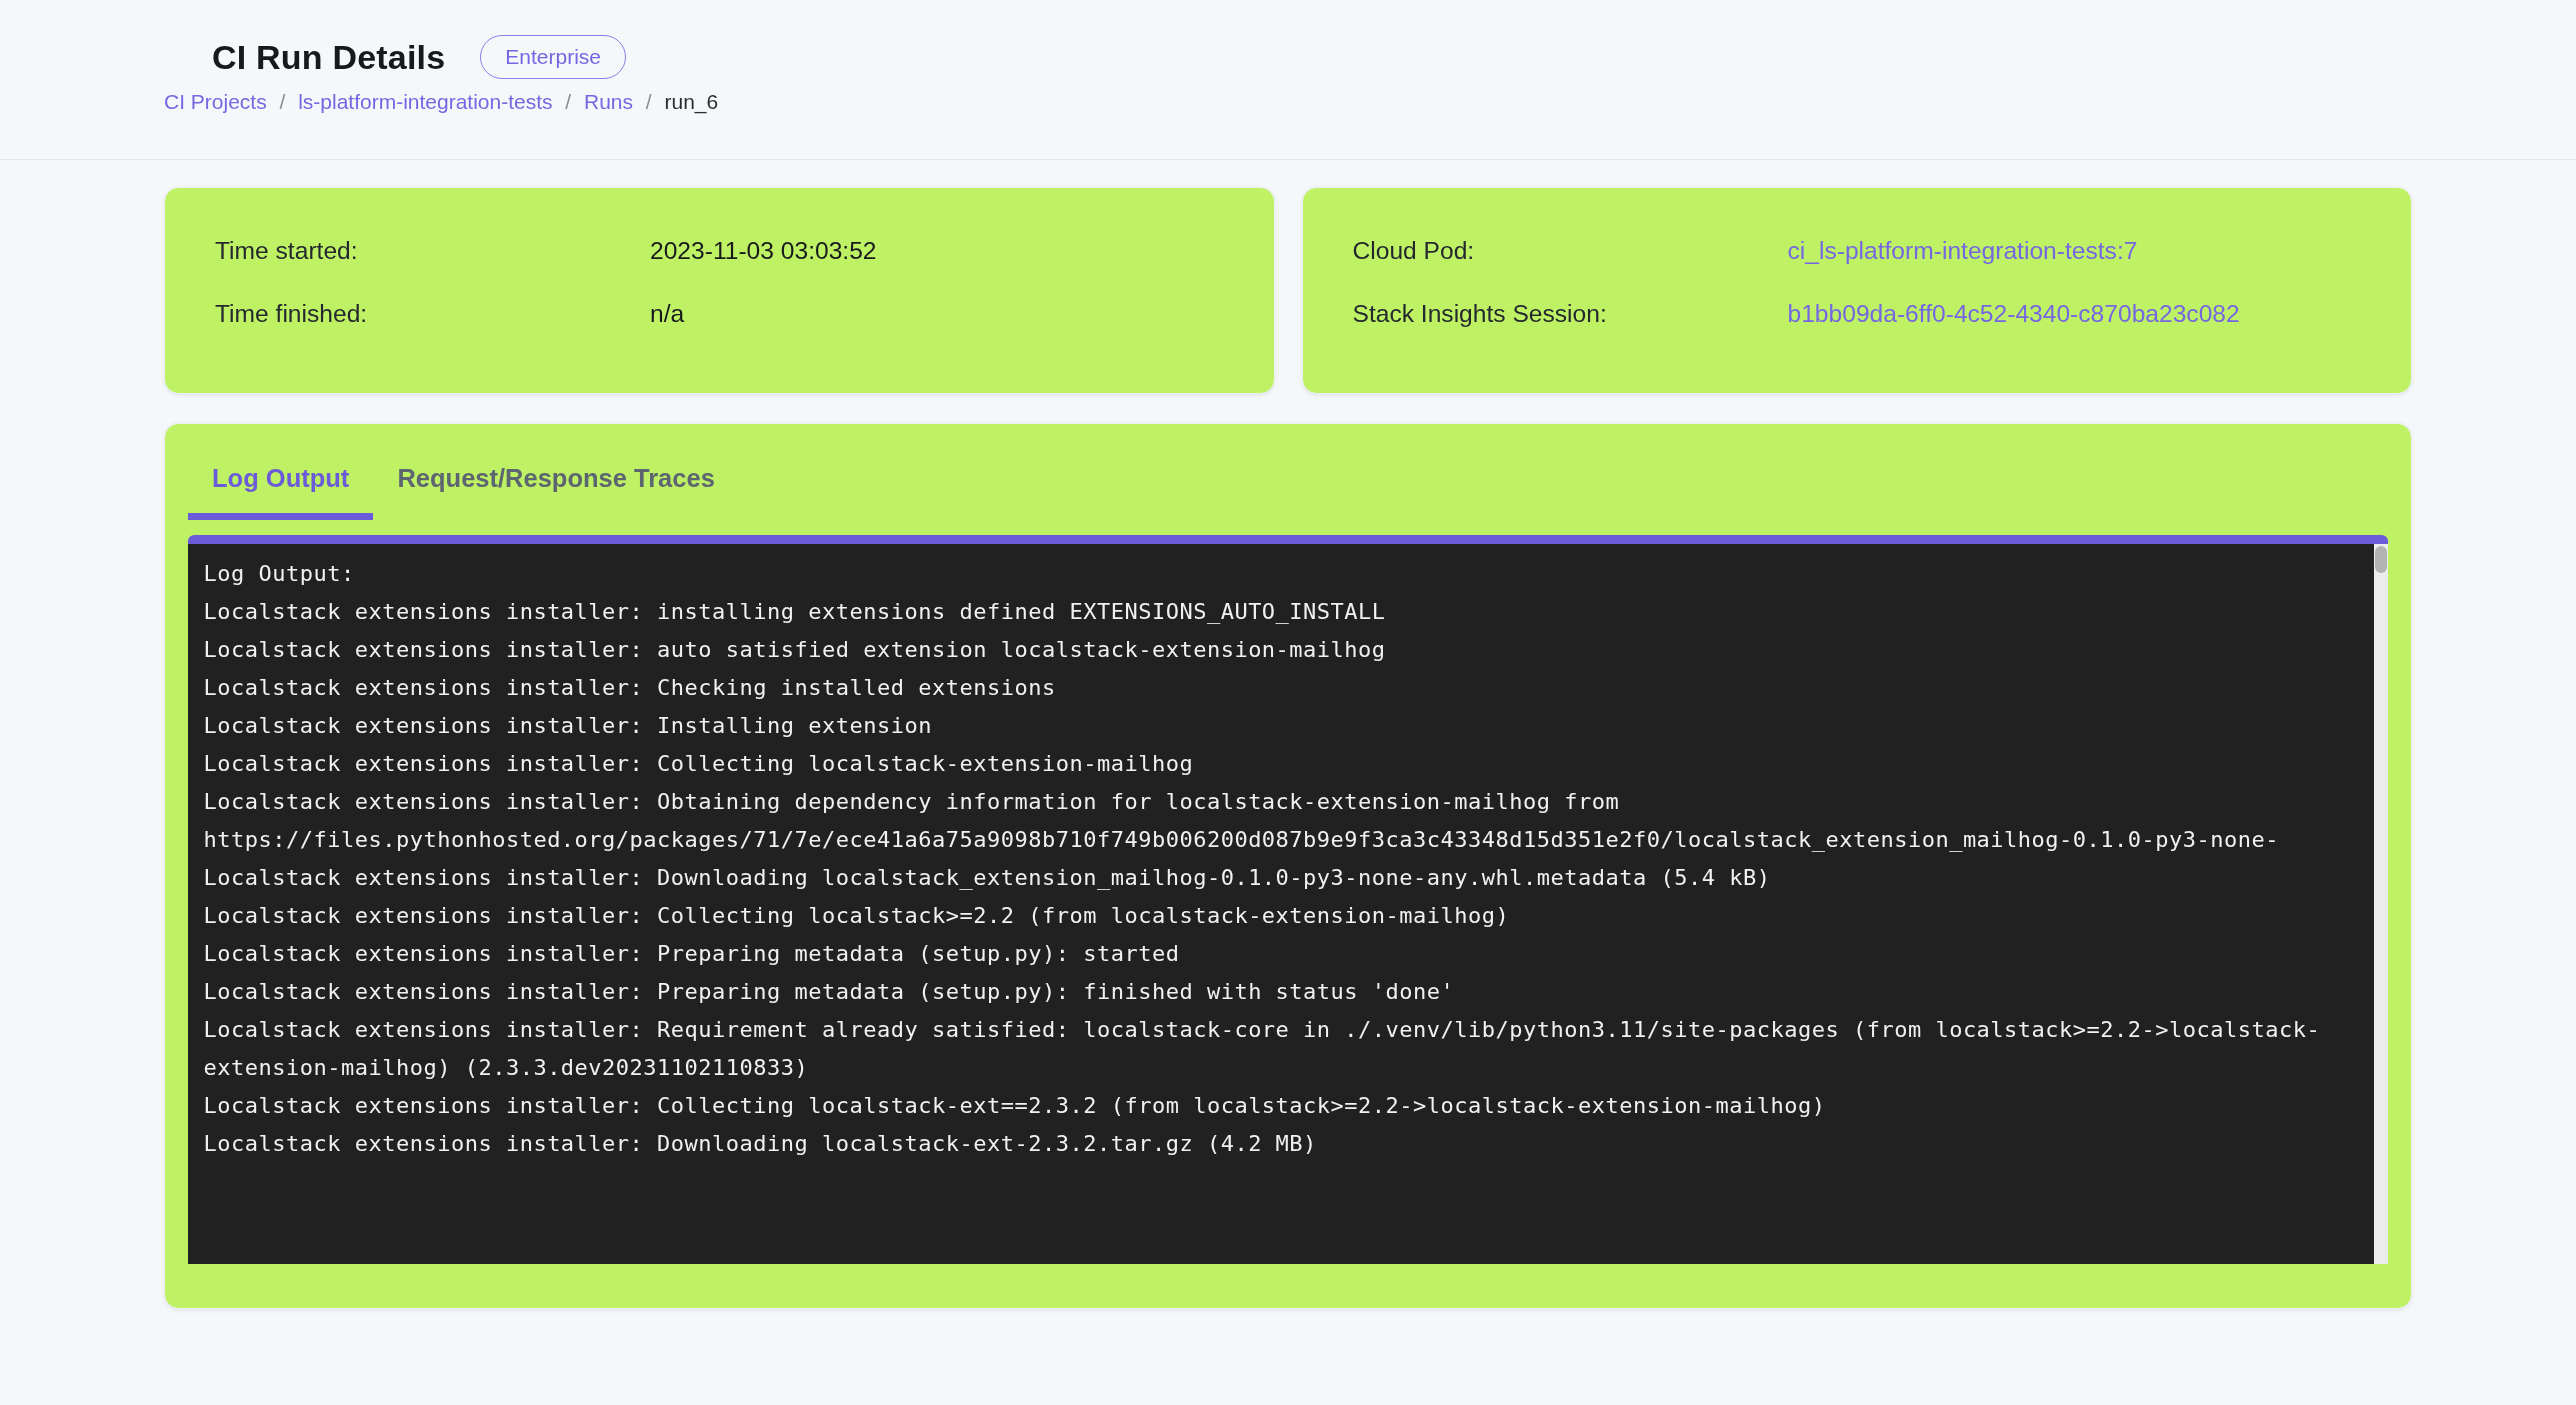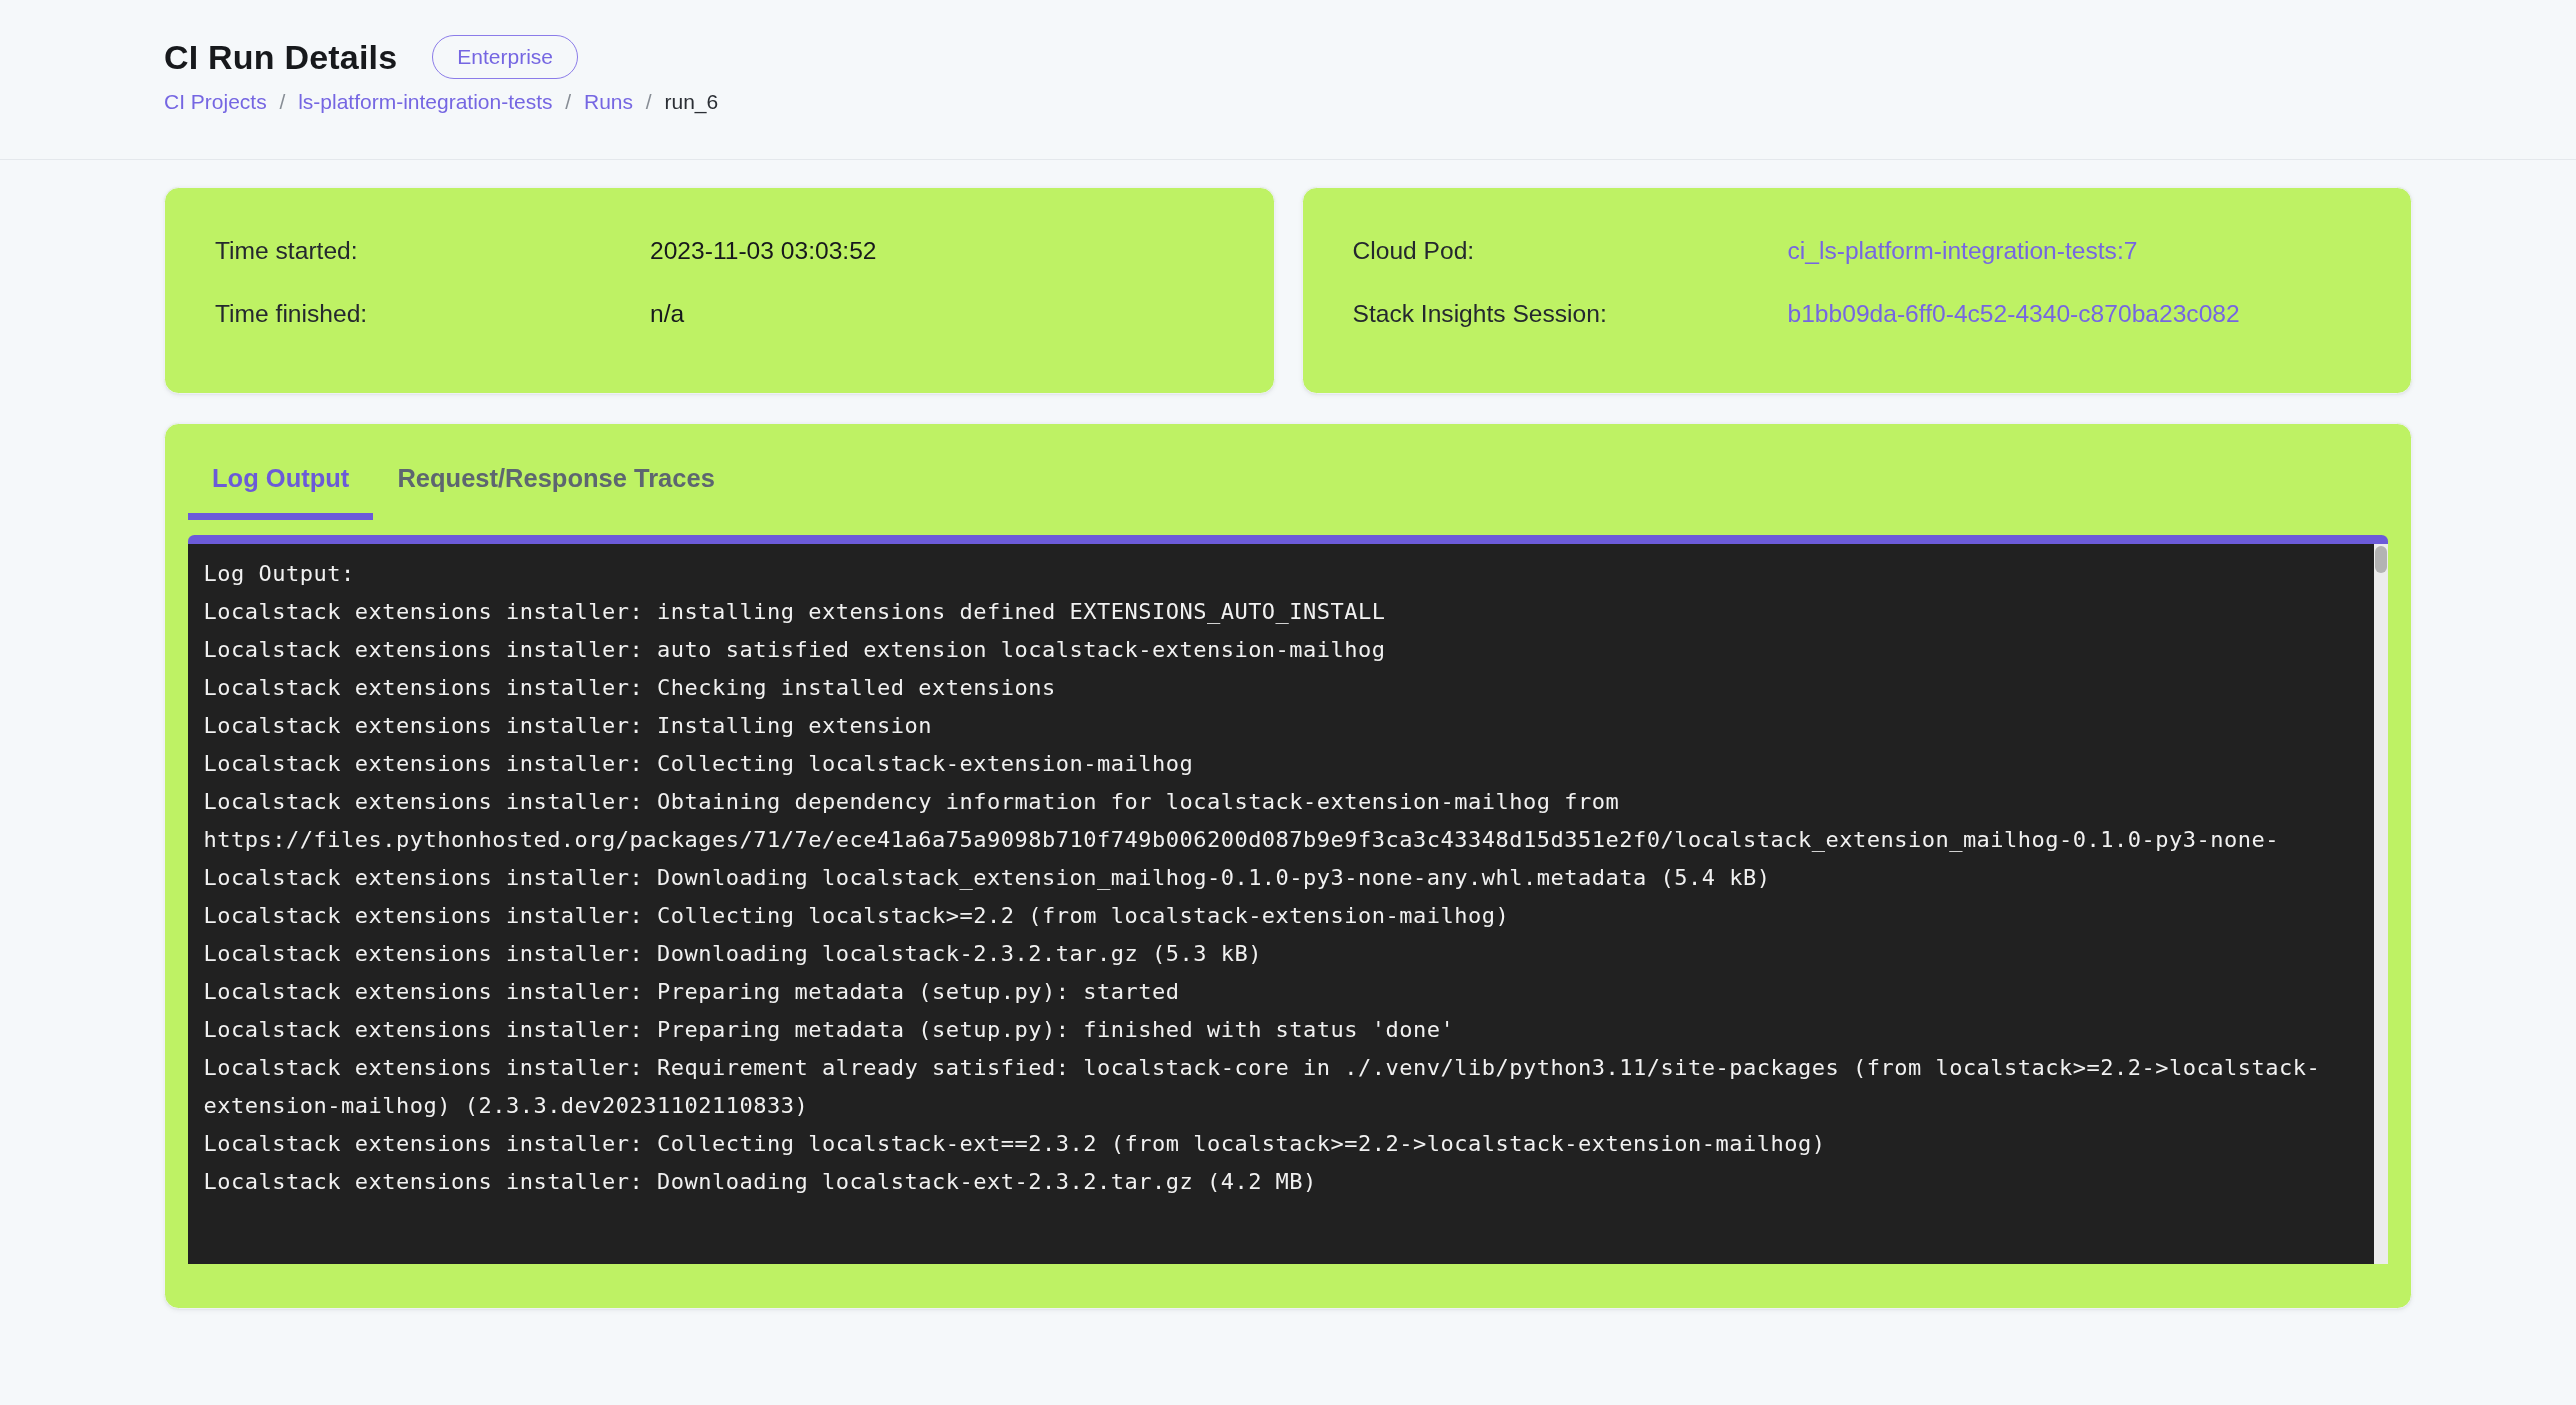--- a/index.html
+++ b/index.html
@@ -17,20 +17,21 @@
     padding: 35px 164px 0 164px;
     border-bottom: 0.9px solid #E4E8EC;
     background: #F5F8FA;
   }
   .title-row { display: flex; align-items: center; gap: 35px; }
   .page-title {
     font-size: 34px;
     font-weight: 600;
     letter-spacing: 0.2px;
     color: #17191C;
+    margin-left: 48px;
   }
   .badge {
     display: inline-flex;
     align-items: center;
     height: 44px;
     padding: 0 24px;
     border: 1.8px solid #8B7CE9;
     border-radius: 911px;
     color: #7566E2;
     font-size: 21px;
@@ -194,21 +195,20 @@
           <div class="log-line">Log Output:</div>
           <div class="log-line">Localstack extensions installer: installing extensions defined EXTENSIONS_AUTO_INSTALL</div>
           <div class="log-line">Localstack extensions installer: auto satisfied extension localstack-extension-mailhog</div>
           <div class="log-line">Localstack extensions installer: Checking installed extensions</div>
           <div class="log-line">Localstack extensions installer: Installing extension</div>
           <div class="log-line">Localstack extensions installer: Collecting localstack-extension-mailhog</div>
           <div class="log-line">Localstack extensions installer: Obtaining dependency information for localstack-extension-mailhog from</div>
           <div class="log-line">https://files.pythonhosted.org/packages/71/7e/ece41a6a75a9098b710f749b006200d087b9e9f3ca3c43348d15d351e2f0/localstack_extension_mailhog-0.1.0-py3-none-</div>
           <div class="log-line">Localstack extensions installer: Downloading localstack_extension_mailhog-0.1.0-py3-none-any.whl.metadata (5.4 kB)</div>
           <div class="log-line">Localstack extensions installer: Collecting localstack&gt;=2.2 (from localstack-extension-mailhog)</div>
-          <div class="log-line">Localstack extensions installer: Downloading localstack-2.3.2.tar.gz (5.3 kB)</div>
           <div class="log-line">Localstack extensions installer: Preparing metadata (setup.py): started</div>
           <div class="log-line">Localstack extensions installer: Preparing metadata (setup.py): finished with status 'done'</div>
           <div class="log-line">Localstack extensions installer: Requirement already satisfied: localstack-core in ./.venv/lib/python3.11/site-packages (from localstack&gt;=2.2-&gt;localstack-</div>
           <div class="log-line">extension-mailhog) (2.3.3.dev20231102110833)</div>
           <div class="log-line">Localstack extensions installer: Collecting localstack-ext==2.3.2 (from localstack&gt;=2.2-&gt;localstack-extension-mailhog)</div>
           <div class="log-line">Localstack extensions installer: Downloading localstack-ext-2.3.2.tar.gz (4.2 MB)</div>
         </div>
         <div class="log-scrollbar">
           <div class="log-scrollbar-thumb"></div>
         </div>

